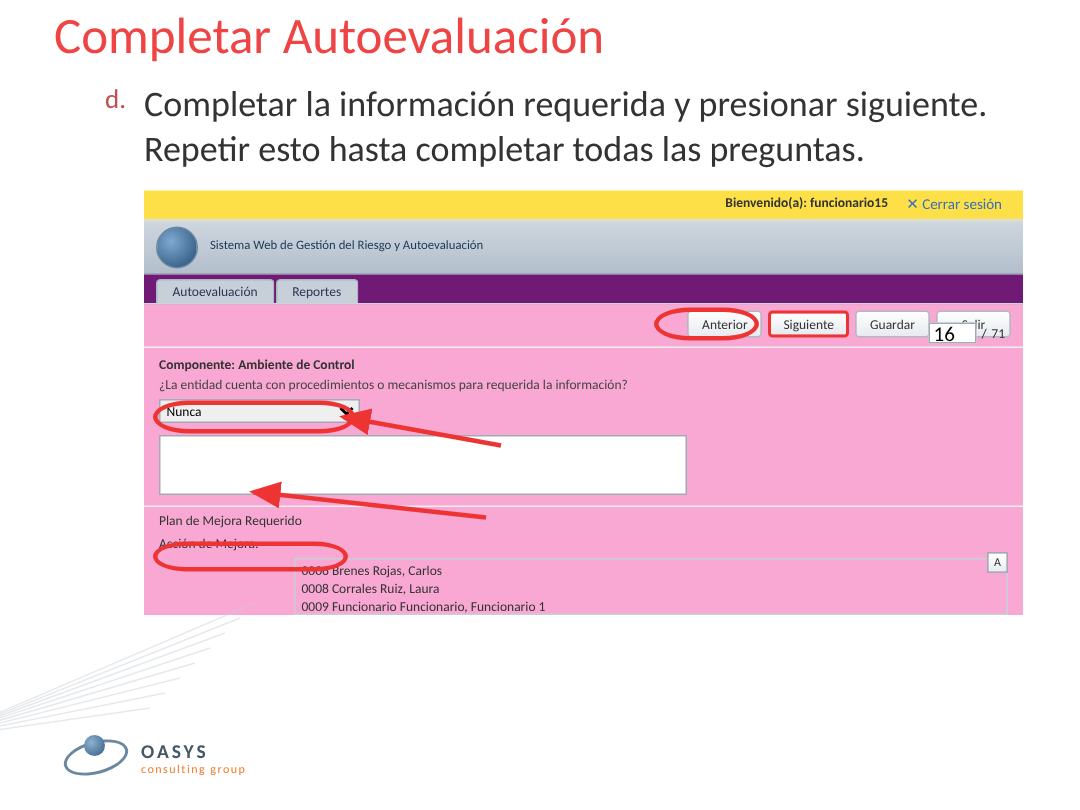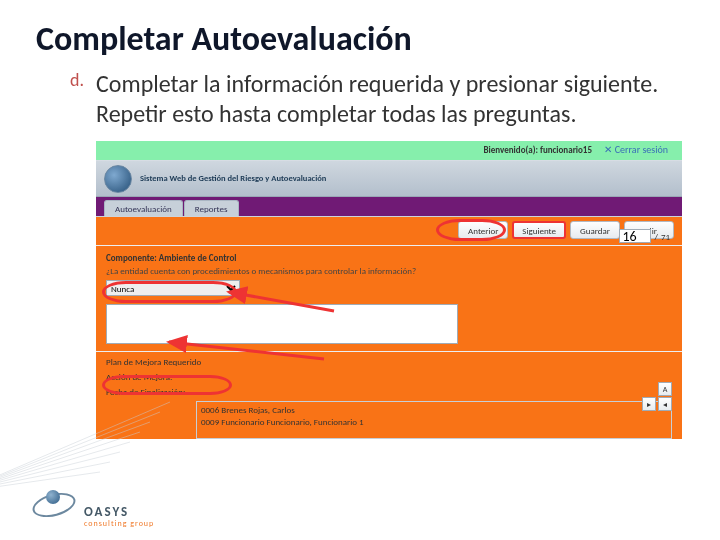--- a/index.html
+++ b/index.html
@@ -1,49 +1,49 @@
 <!DOCTYPE html>
 <html><head>
 <meta charset="utf-8">
 <style>
   *{box-sizing:border-box;margin:0;padding:0;font-family:Calibri,Arial,sans-serif}
   body{width:720px;height:540px;background:#fff;position:relative;overflow:hidden}
-  .slide-title{font-size:34px;font-weight:700;color:#0f172a;padding:18px 0 10px 36px}
+  .slide-title{font-size:34px;font-weight:400;color:#ef4444;padding:4px 0 10px 36px}
   .bullet{display:flex;gap:12px;padding:0 46px 10px 70px}
   .bullet-letter{color:#c0504d;font-size:18px}
   .bullet-text{color:#333;font-size:24px;line-height:1.25}
   .shot{margin:2px 38px 0 96px;height:320px;border:0;position:relative;font-size:10px;color:#333;background:#fff}
-  .top-bar{height:20px;background:#86efac;border-bottom:1px solid #d7dde4;position:relative}
+  .top-bar{height:20px;background:#fde047;border-bottom:1px solid #d7dde4;position:relative}
   .welcome{position:absolute;right:90px;top:3px;font-size:9px;font-weight:700;color:#333}
   .logout{position:absolute;right:14px;top:2px;font-size:10px;color:#3a6fb7}
   .banner{height:36px;background:linear-gradient(#cfd7df,#b3bfcc);border-bottom:1px solid #9aa7b5;display:flex;align-items:center;padding-left:8px;gap:8px}
   .logo-circle{width:28px;height:28px;border-radius:50%;background:radial-gradient(circle at 35% 35%,#7fa9d0,#234d74);border:1px solid #6a87a2}
-  .b-text{font-size:8.5px;color:#1c3a55;font-weight:700;line-height:1.15}
+  .b-text{font-size:8.5px;color:#1c3a55;font-weight:400;line-height:1.15}
   .tab-row{height:20px;background:#701a75;border-bottom:1px solid #ccd4dc;display:flex;align-items:flex-end;padding-left:8px;gap:1px}
   .tab{background:#c7d0d9;border:1px solid #aab6c3;border-bottom:none;padding:2px 10px;font-size:9px;color:#335;border-radius:3px 3px 0 0}
-  .content{background:#f97316}
+  .content{background:#f9a8d4}
   .btn-row{display:flex;justify-content:flex-end;gap:4px;padding:4px 8px 6px 0}
   .btn{border:1px solid #b2b9c2;background:linear-gradient(#fefefe,#e7ebef);height:18px;min-width:50px;padding:0 8px;display:flex;align-items:center;justify-content:center;font-size:9px;color:#333;border-radius:3px;cursor:pointer}
   .btn.active{border:2px solid #e33;}
   .section-lbl{padding:6px 8px 2px 10px;font-size:9px;font-weight:700;color:#333;border-top:1px solid #eceef1}
   .question{padding:0 10px 4px 10px;font-size:9px;color:#444}
   .sel-row{display:flex;align-items:center;gap:2px;padding:0 10px 6px 10px}
   select.small{font-size:9px;height:16px;border:1px solid #a0abb6}
   .red-oval{position:absolute;border:3px solid #e33;border-radius:24px/11px;pointer-events:none}
   .arrow{position:absolute;pointer-events:none}
   .arrow svg{overflow:visible}
   .page-row{position:absolute;right:12px;top:88px;display:flex;align-items:center;gap:3px;font-size:9px}
   .page-box{width:32px;height:14px;border:1px solid #a0abb6;background:#fff;font-size:14px;padding-left:2px}
   textarea.comment{width:60%;height:40px;margin:2px 0 4px 10px;border:1px solid #a0abb6;font-size:9px;resize:none}
   .sub-hdr{padding:4px 10px 2px 10px;font-size:9px;font-weight:400;border-top:1px solid #eceef1}
   .list-box{margin:2px 10px 0 100px;border:1px solid #c7ced6;height:38px;font-size:9px;line-height:12px;padding:2px 4px;overflow:hidden}
   .inline-lbl{font-size:9px;padding:2px 10px}
   .right-ctrl{position:absolute;right:10px;display:flex;gap:2px}
   .tiny-btn{width:14px;height:14px;border:1px solid #a0abb6;background:linear-gradient(#fff,#e8ecef);font-size:8px;display:flex;align-items:center;justify-content:center;cursor:pointer}
-  .footer-logo{position:absolute;left:32px;bottom:12px;display:flex;align-items:flex-end;gap:8px}
+  .footer-logo{position:absolute;left:42px;bottom:12px;display:flex;align-items:center;gap:8px}
   .ring-logo{width:44px;height:44px;position:relative}
   .ring-logo .ellipse{position:absolute;left:0;top:10px;width:44px;height:22px;border:2px solid #6c889f;border-radius:50%;transform:rotate(-15deg)}
   .ring-logo .ball{position:absolute;left:14px;top:6px;width:14px;height:14px;border-radius:50%;background:radial-gradient(circle at 35% 35%,#8fb2cf,#2c5a83)}
   .oasys-txt{font-size:13px;letter-spacing:2px;color:#445866;font-weight:700;line-height:1}
   .oasys-sub{font-size:8px;color:#f07b2c;letter-spacing:1px}
   .deco{position:absolute;left:-40px;bottom:48px;width:210px;height:110px;pointer-events:none;opacity:.45}
 </style>
 </head>
 <body>
 
@@ -81,48 +81,42 @@
       <div class="btn">Salir</div>
     </div>
 
     <div class="page-row">
       <input class="page-box" value="16" style="">
       <span>/</span>
       <span>71</span>
     </div>
 
     <div class="section-lbl">Componente: Ambiente de Control</div>
-    <div class="question">¿La entidad cuenta con procedimientos o mecanismos para controlar la información?</div>
+    <div class="question">¿La entidad cuenta con procedimientos o mecanismos para requerida la información?</div>
     <div class="sel-row">
       <select class="small" style="width:134px">
         <option>Nunca</option>
       </select>
     </div>
 
     <textarea class="comment" style=""></textarea>
 
     <div class="sub-hdr">Plan de Mejora Requerido</div>
 
     <div class="inline-lbl" style="position:relative">
       <span>Acción de Mejora:</span>
       <span class="right-ctrl">
         <span class="tiny-btn">A</span>
       </span>
     </div>
 
-    <div class="inline-lbl" style="position:relative">
-      <span>Fecha de Finalización:</span>
-      <span class="right-ctrl">
-        <span class="tiny-btn">▸</span>
-        <span class="tiny-btn">◂</span>
-      </span>
-    </div>
 
     <div class="list-box">
       <div>0006 Brenes Rojas, Carlos</div>
+      <div>0008 Corrales Ruiz, Laura</div>
       <div>0009 Funcionario Funcionario, Funcionario 1</div>
     </div>
   </div>
 
   <div class="red-oval" style="left:340px;top:78px;width:70px;height:22px"></div>
   <div class="red-oval" style="left:6px;top:140px;width:135px;height:22px"></div>
   <div class="red-oval" style="left:6px;top:234px;width:130px;height:20px"></div>
 
   <div class="arrow" style="left:128px;top:148px">
     <svg width="120" height="30">

